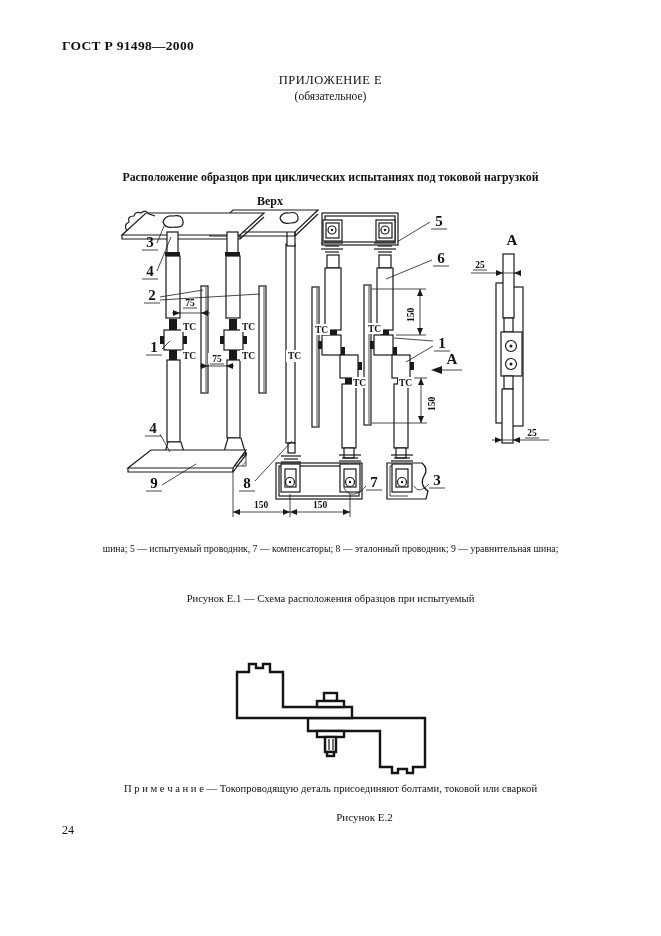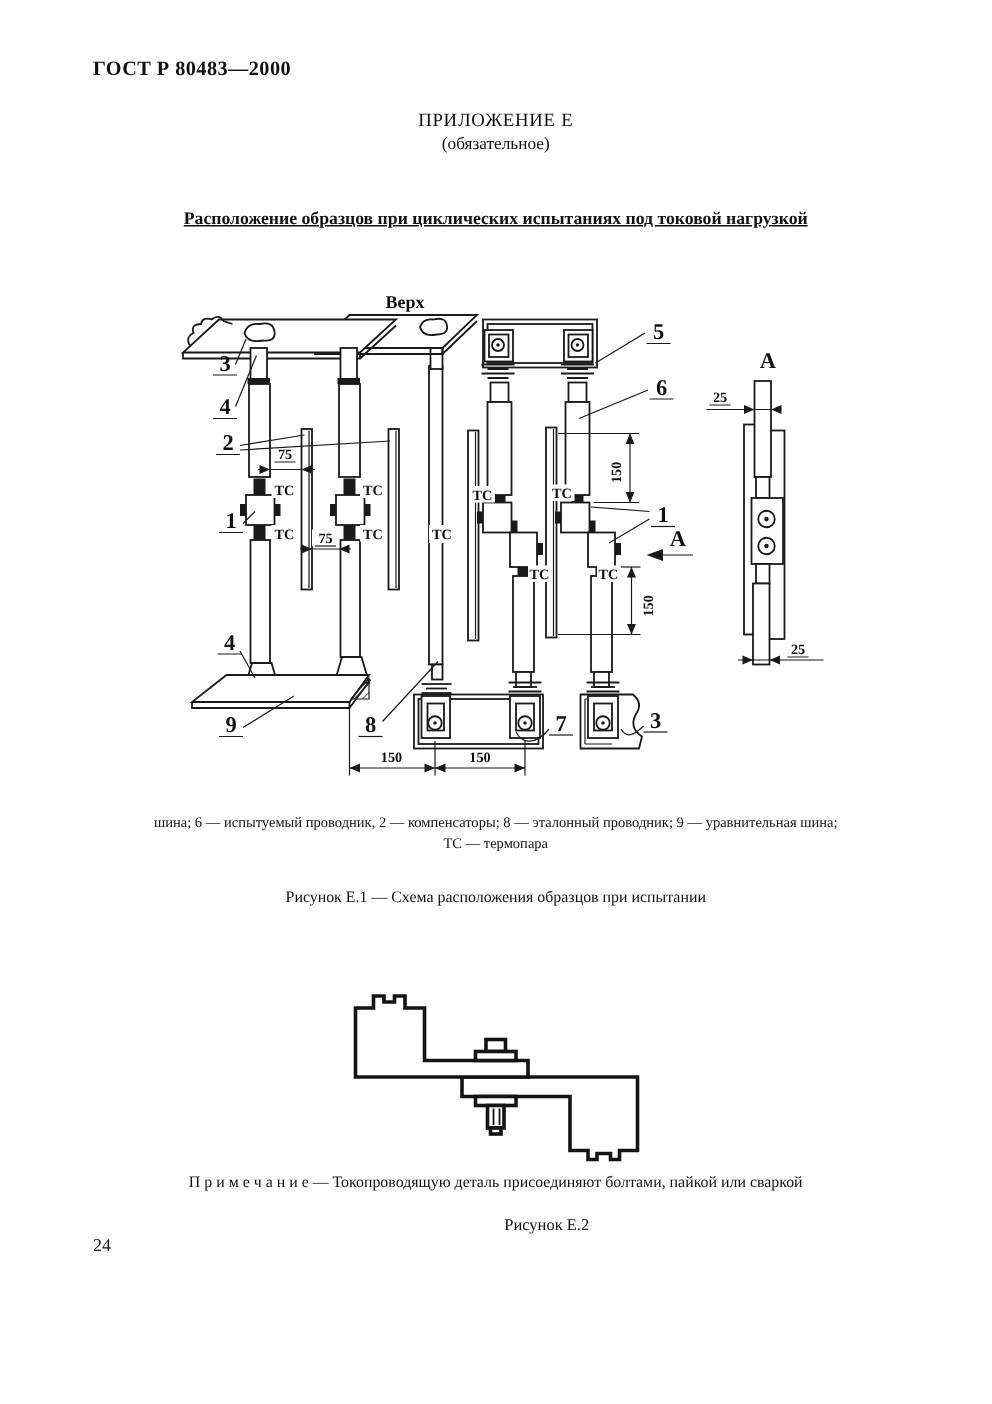--- a/index.html
+++ b/index.html
@@ -6,21 +6,21 @@
   body{
     width:661px;height:936px;position:relative;background:#ffffff;
     font-family:"Liberation Serif","DejaVu Serif",serif;color:#111;
     overflow:hidden;
   }
   .abs{position:absolute;}
   .center{left:0;width:661px;text-align:center;}
   #std-header{left:62px;top:38px;font-size:13.5px;font-weight:bold;letter-spacing:.3px;}
   #appendix-label{top:73px;font-size:12.5px;letter-spacing:.5px;}
   #appendix-note{top:90px;font-size:11.5px;font-family:Liberation Serif, serif;}
-  #section-title{top:138px;font-size:11.8px;font-weight:bold;text-decoration:underline;}
+  #section-title{top:170px;font-size:11.8px;font-weight:bold;}
   #fig1{left:85px;top:190px;}
   #legend{top:542px;left:50px;width:561px;text-align:center;font-size:9.7px;line-height:13.5px;}
   #fig1-caption{top:593px;font-size:10.6px;}
   #fig2{left:228px;top:655px;}
   #note{top:783px;font-size:10.6px;}
   #fig2-caption{top:811px;font-size:11px;margin-left:34px;}
   #page-number{left:62px;top:823px;font-size:12px;text-align:right;}
   svg text{font-family:"Liberation Serif","DejaVu Serif",serif;fill:#111;}
   .co{font-size:15px;font-weight:bold;}
   .dim{font-size:9.5px;font-weight:bold;}
@@ -29,21 +29,21 @@
   .lblA{font-size:15px;font-weight:bold;}
   .s{fill:#fff;stroke:#1a1a1a;stroke-width:1.2;}
   .sh{stroke:#1a1a1a;stroke-width:1.2;fill:none;}
   .thin{stroke:#1a1a1a;stroke-width:.8;fill:none;}
   .blk{fill:#1a1a1a;stroke:none;}
   .f2{fill:#fff;stroke:#141414;stroke-width:2.4;stroke-linejoin:miter;}
 </style>
 </head>
 <body>
 
-<div class="abs" id="std-header">ГОСТ Р 80483—2000</div>
+<div class="abs" id="std-header">ГОСТ Р 91498—2000</div>
 <div class="abs center" id="appendix-label">ПРИЛОЖЕНИЕ Е</div>
 <div class="abs center" id="appendix-note">(обязательное)</div>
 <div class="abs center" id="section-title">Расположение образцов при циклических испытаниях под токовой нагрузкой</div>
 
 <svg id="fig1" class="abs" width="540" height="335" viewBox="85 190 540 335">
   <defs>
     <pattern id="h" width="4" height="4" patternUnits="userSpaceOnUse" patternTransform="rotate(45)">
       <line x1="0" y1="0" x2="0" y2="4" stroke="#1a1a1a" stroke-width="1"></line>
     </pattern>
   </defs>
@@ -325,39 +325,38 @@
   <text class="lblB" x="270" y="205" text-anchor="middle">Верх</text>
   <text class="lblA" x="512" y="245" text-anchor="middle">А</text>
   <g>
     <text class="lblA" x="452" y="364" text-anchor="middle">А</text>
     <line class="thin" x1="437" y1="370" x2="462" y2="370"></line>
     <polygon class="blk" points="431,370 442,366 442,374"></polygon>
   </g>
 </svg>
 
 <div class="abs" id="legend">
-  <div>шина;  6 — испытуемый проводник,  2 — компенсаторы;  8 — эталонный проводник;  9 — уравнительная шина;</div>
-  <div>ТС — термопара</div>
+  <div>шина;  5 — испытуемый проводник,  7 — компенсаторы;  8 — эталонный проводник;  9 — уравнительная шина;</div>
 </div>
 
-<div class="abs center" id="fig1-caption">Рисунок Е.1 — Схема расположения образцов при испытании</div>
+<div class="abs center" id="fig1-caption">Рисунок Е.1 — Схема расположения образцов при испытуемый</div>
 
 <svg id="fig2" class="abs" width="207" height="125" viewBox="228 655 207 125">
   <g>
     <path class="f2" d="M308,718 H425 V767 H413 V773 H407 V769 H398 V773 H392 V767 H380 V731 H308 Z"></path>
   </g>
   <g>
     <path class="f2" d="M237,718 V672 H249 V664 H256 V668 H263 V664 H270 V672 H283 V707 H352 V718 Z"></path>
   </g>
   <g>
     <rect class="f2" x="324" y="693" width="13" height="8"></rect>
     <rect class="f2" x="317" y="701" width="27" height="6"></rect>
     <rect class="f2" x="317" y="731" width="27" height="6"></rect>
     <rect class="f2" x="325" y="737" width="11" height="15"></rect>
     <line x1="329" y1="739" x2="329" y2="750" stroke="#141414" stroke-width="1.2"></line>
     <line x1="333" y1="739" x2="333" y2="750" stroke="#141414" stroke-width="1.2"></line>
     <rect class="f2" x="327" y="752" width="7" height="4"></rect>
   </g>
 </svg>
 
-<div class="abs center" id="note">П р и м е ч а н и е — Токопроводящую деталь присоединяют болтами, пайкой или сваркой</div>
+<div class="abs center" id="note">П р и м е ч а н и е — Токопроводящую деталь присоединяют болтами, токовой или сваркой</div>
 <div class="abs center" id="fig2-caption">Рисунок Е.2</div>
 <div class="abs" id="page-number">24</div>
 
 </body></html>

